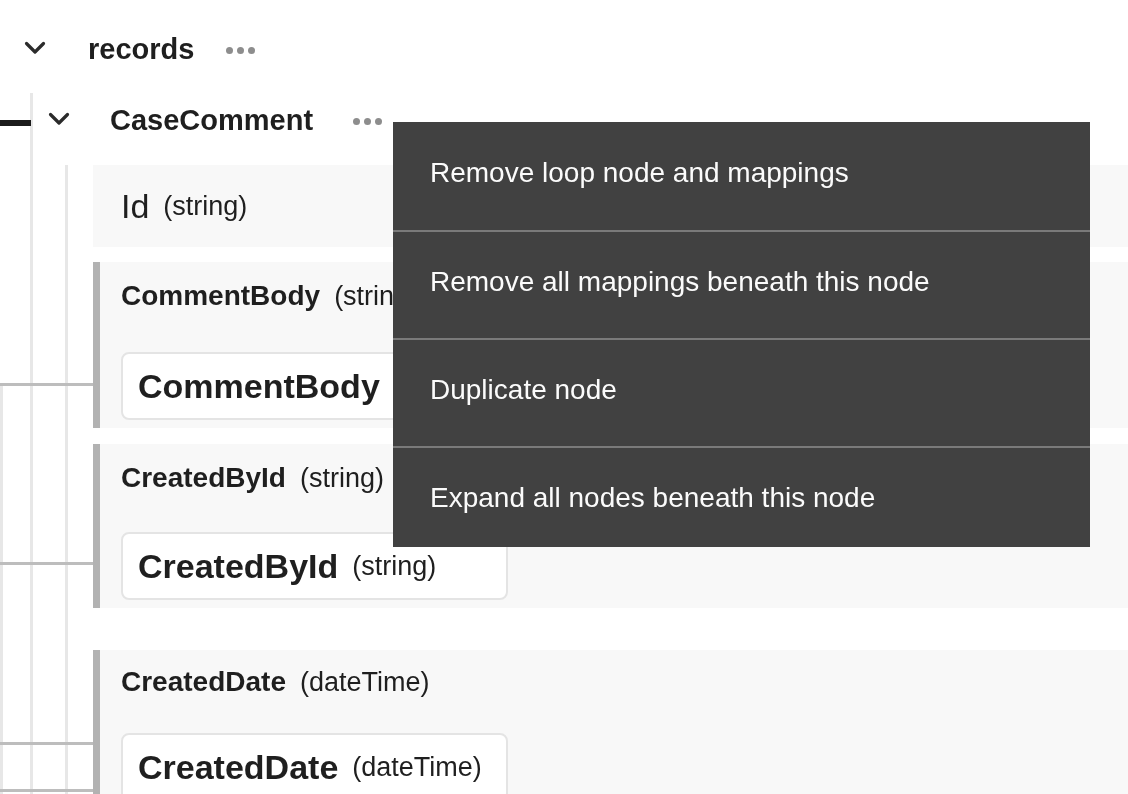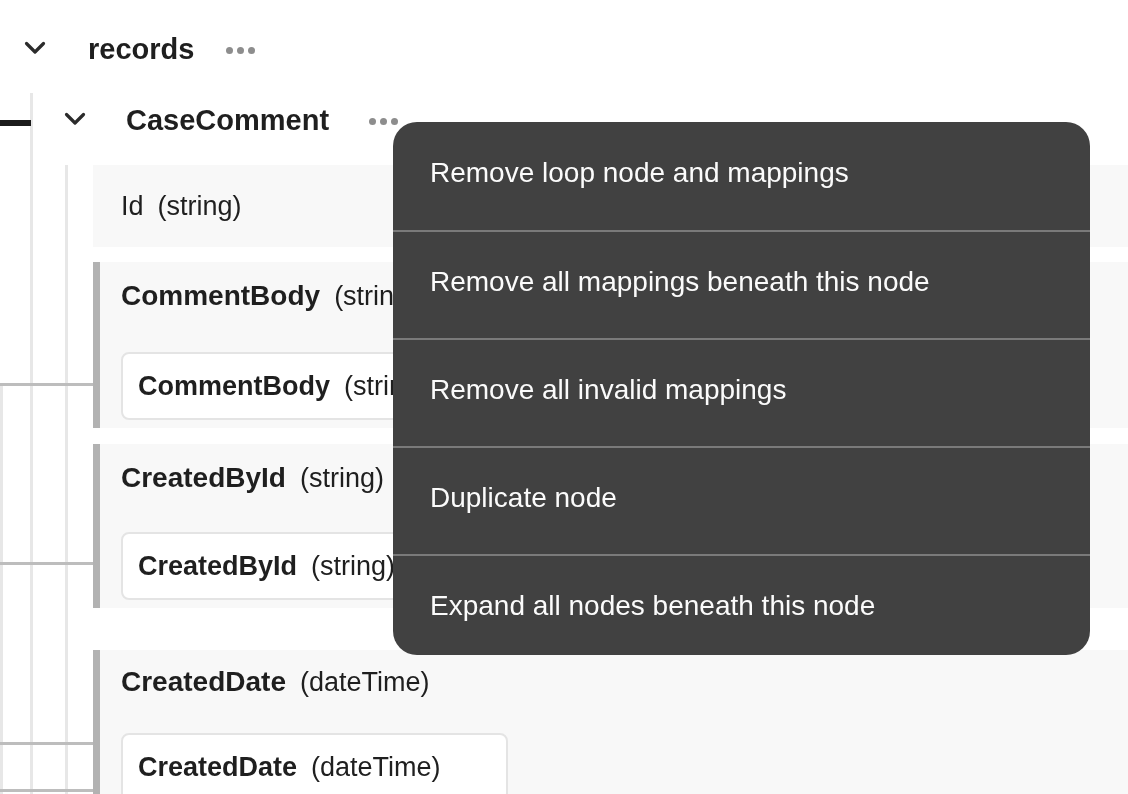--- a/index.html
+++ b/index.html
@@ -24,37 +24,36 @@
   .node-label { position: absolute; font-weight: 700; font-size: 29px; line-height: 1.1; white-space: nowrap; }
   .dots { position: absolute; display: flex; gap: 4px; }
   .dots i { width: 7px; height: 7px; border-radius: 50%; background: #8d8d8d; }
 
   
   .field-row, .group {
     position: absolute; left: 93px; right: 0;
     background: #f8f8f8;
   }
   .field-row { display: flex; align-items: center; padding-left: 28px; }
-  .fname   { font-size: 27px; white-space: nowrap; }
+  .fname   { font-size: 34px; white-space: nowrap; }
   .fname.b { font-weight: 700; font-size: 28px; }
   .ftype   { font-size: 27px; margin-left: 14px; white-space: nowrap; }
   .accent-bar { position: absolute; left: 0; top: 0; bottom: 0; width: 7px; background: #b2b2b2; }
   .group-label { position: absolute; left: 28px; display: flex; align-items: baseline; white-space: nowrap; }
   .nested-card {
     position: absolute; left: 28px; width: 387px; height: 68px;
     background: #ffffff; border: 2px solid #e4e4e4; border-radius: 8px;
     display: flex; align-items: center; padding-left: 15px; white-space: nowrap;
   }
   .nested-card .fname { font-weight: 700; }
 
   
   .context-menu {
     position: absolute; left: 393px; top: 122px; width: 697px;
     background: #414141;
-    border-radius: 24px;
   }
   .menu-item {
     height: 101px; display: flex; align-items: center;
     padding-left: 37px; font-size: 28px; color: #fbfbfb;
     white-space: nowrap; cursor: default;
   }
   .menu-item + .menu-item { border-top: 2px solid #7a7a7a; margin-top: 7px; }
   .menu-item.highlighted { background: #0c0c0c; }
 </style>
 </head>
@@ -77,21 +76,21 @@
       <polyline points="2.5,2.5 11,11 19.5,2.5" fill="none" stroke="#2b2b2b" stroke-width="3.2" stroke-linecap="round" stroke-linejoin="round"></polyline>
     </svg>
     <span class="node-label" style="left:88px; top:8px;">records</span>
     <span class="dots" style="left:226px; top:21px;">
         <i></i>
         <i></i>
         <i></i>
       </span>
   </div>
 
-  <div style="position:absolute; left:40px; top:96px; width:360px; height:46px;">
+  <div style="position:absolute; left:24px; top:96px; width:360px; height:46px;">
     <svg class="chev" style="left:24px; top:16px;" width="22" height="14" viewBox="0 0 22 14">
       <polyline points="2.5,2.5 11,11 19.5,2.5" fill="none" stroke="#2b2b2b" stroke-width="3.2" stroke-linecap="round" stroke-linejoin="round"></polyline>
     </svg>
     <span class="node-label" style="left:86px; top:9px;">CaseComment</span>
     <span class="dots" style="left:329px; top:22px;">
         <i></i>
         <i></i>
         <i></i>
       </span>
   </div>
@@ -133,18 +132,17 @@
     </div>
     <div class="nested-card" style="top:83px;">
       <span class="fname">CreatedDate</span>
       <span class="ftype">(dateTime)</span>
     </div>
   </div>
 
   <div class="context-menu">
     <div class="menu-item">Remove loop node and mappings</div>
     <div class="menu-item">Remove all mappings beneath this node</div>
-    <div class="menu-item">Remove all invalid mappings</div>
     <div class="menu-item">Duplicate node</div>
     <div class="menu-item">Expand all nodes beneath this node</div>
   </div>
 
 </div>
 
 </body></html>

